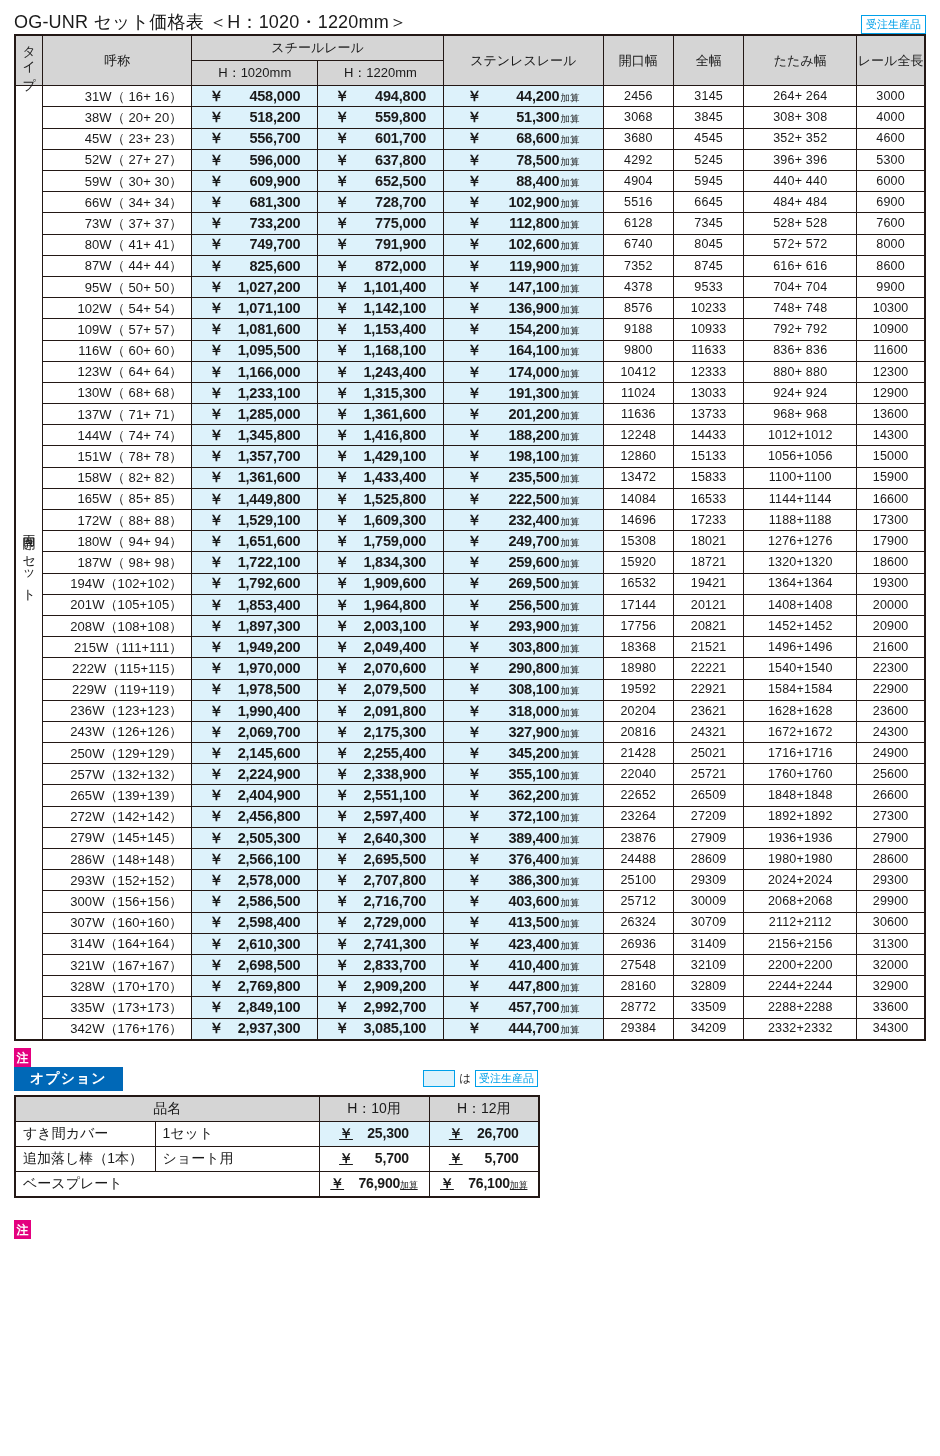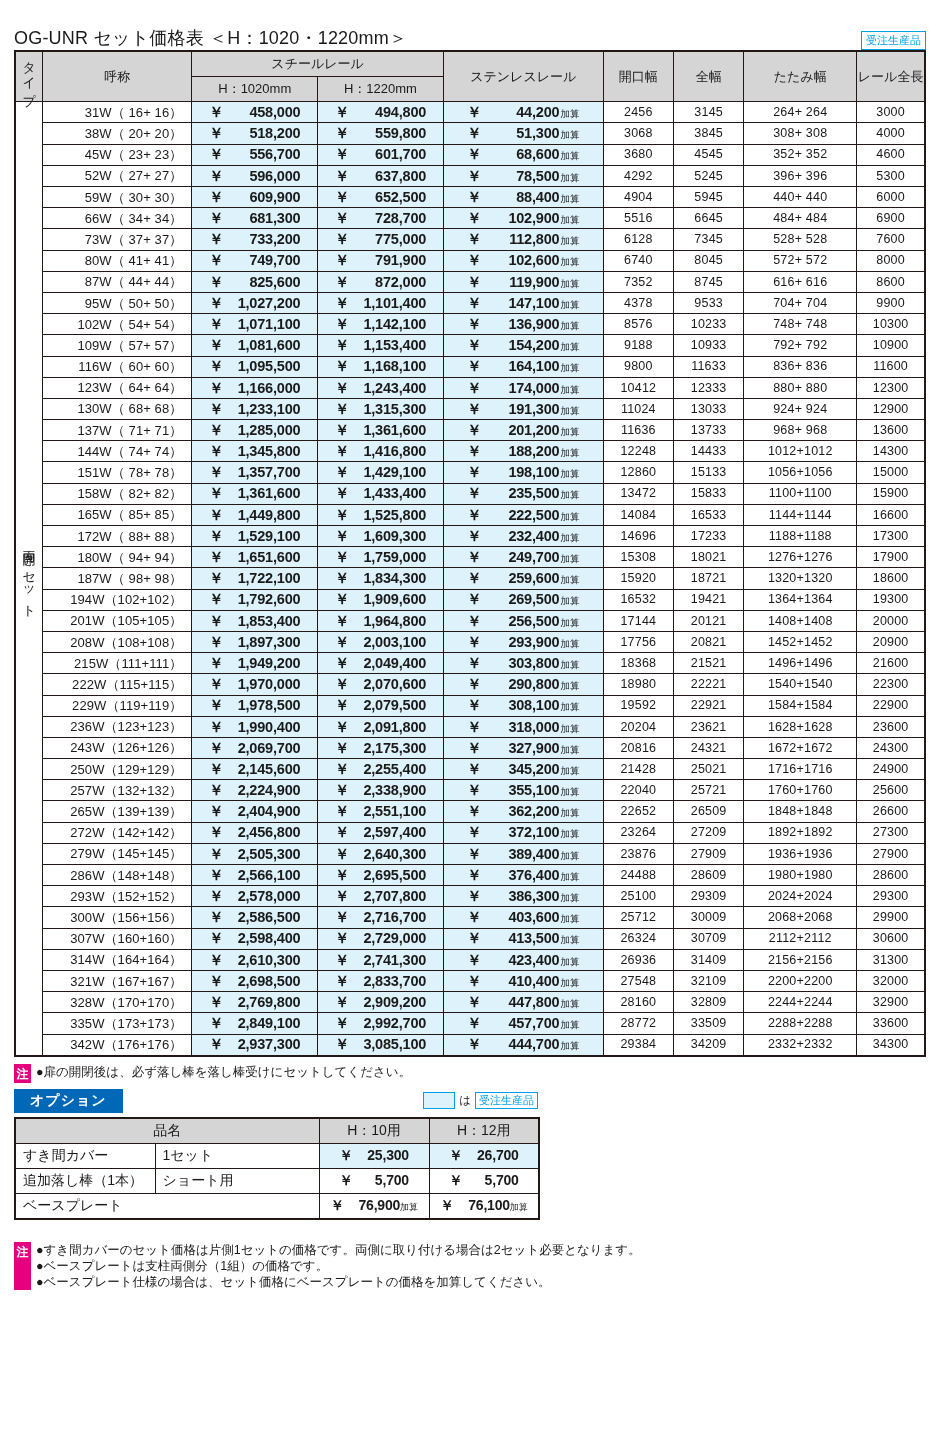--- a/index.html
+++ b/index.html
@@ -3,21 +3,21 @@
 <meta charset="utf-8">
 <style>
   html,body{margin:0;padding:0;}
   body{
     width:940px;height:1456px;
     background:#ffffff;
     font-family:"Liberation Sans","DejaVu Sans",sans-serif;
     color:#1a1a1a;
     -webkit-font-smoothing:antialiased;
   }
-  .page{position:relative;width:940px;height:1244px;box-sizing:border-box;padding:16px 14px;}
+  .page{position:relative;width:940px;height:1244px;box-sizing:border-box;padding:0 14px;}
 
   
   .title-row{display:flex;align-items:flex-end;justify-content:space-between;height:30px;padding-top:4px;}
   .title{font-size:18px;font-weight:400;letter-spacing:.2px;white-space:nowrap;}
   .badge-order{
     border:1.6px solid #00a0e9;color:#00a0e9;background:#fff;
     font-size:11px;line-height:1;padding:3px 4px;letter-spacing:0;white-space:nowrap;
   }
 
   
@@ -75,37 +75,37 @@
   .note-mark{
     background:#e4007f;color:#fff;width:17px;min-width:17px;
     font-size:12px;font-weight:700;
     display:flex;align-items:flex-start;justify-content:center;
     padding-top:2px;
   }
   .note-lines{padding-left:5px;}
   .note-lines div{font-size:12.5px;line-height:16px;letter-spacing:0;}
 
   
-  .opt-head-row{display:flex;align-items:center;justify-content:space-between;width:524px;margin-top:6px;}
+  .opt-head-row{display:flex;align-items:center;justify-content:space-between;width:524px;}
   .opt-tag{
     background:#0068b7;color:#fff;font-size:14px;font-weight:700;
     padding:3px 16px;letter-spacing:1px;
   }
   .legend{display:flex;align-items:center;gap:4px;font-size:11.5px;}
   .legend-swatch{width:30px;height:15px;background:#ddf2fb;border:1.4px solid #00a0e9;display:inline-block;}
   .legend-badge{border:1.4px solid #00a0e9;color:#00a0e9;font-size:11px;padding:2px 3px;line-height:1;}
 
   .opt-table{width:524px;border:2px solid #231815;margin-top:4px;}
   .opt-table th,.opt-table td{
     border:1px solid #231815;padding:0;height:24px;
     font-size:13.5px;text-align:center;vertical-align:middle;font-weight:400;
   }
   .opt-table thead th{background:#d5d5d5;font-size:14px;}
   .opt-table td.lbl{text-align:left;padding-left:7px;font-size:14px;}
-  .opt-table td.optprice{font-weight:700;font-size:14px;white-space:nowrap;letter-spacing:-.2px;}
+  .opt-table td.optprice{font-weight:700;font-size:14px;white-space:nowrap;letter-spacing:-.2px;text-decoration:underline;}
   .opt-table td.optprice .num{display:inline-block;min-width:56px;text-align:right;}
   .opt-table td.optprice .kasan{font-size:9px;font-weight:400;}
   .hl{background:#ddf2fb;}
   .ow1{width:140px;}
   .ow2{width:164px;}
   .ow3{width:110px;}
   .ow4{width:110px;}
 </style>
 </head>
 <body>
@@ -600,21 +600,20 @@
           <td class="dim">34209</td>
           <td class="dim">2332+2332</td>
           <td class="dim">34300</td>
         </tr>
       </tbody>
   </table>
 
   <div class="note-block">
     <div class="note-mark">注</div>
     <div class="note-lines" id="note-main-lines">
-        <div>●扉の開閉後は、必ず落し棒を落し棒受けにセットしてください。</div>
       </div>
   </div>
 
   <div class="opt-head-row">
     <div class="opt-tag">オプション</div>
     <div class="legend">
       <span class="legend-swatch"></span>
       <span>は</span>
       <span class="legend-badge">受注生産品</span>
     </div>
@@ -650,20 +649,15 @@
         <tr>
           <td class="lbl" colspan="2">ベースプレート</td>
           <td class="optprice"><span class="yen">￥</span><span class="num">76,900</span><span class="kasan">加算</span></td>
           <td class="optprice"><span class="yen">￥</span><span class="num">76,100</span><span class="kasan">加算</span></td>
         </tr>
       </tbody>
   </table>
 
   <div class="note-block" style="margin-top:22px;">
     <div class="note-mark">注</div>
-    <div class="note-lines" id="note-opt-lines">
-        <div>●すき間カバーのセット価格は片側1セットの価格です。両側に取り付ける場合は2セット必要となります。</div>
-        <div>●ベースプレートは支柱両側分（1組）の価格です。</div>
-        <div>●ベースプレート仕様の場合は、セット価格にベースプレートの価格を加算してください。</div>
-      </div>
   </div>
 
 </div>
 
 </body></html>

